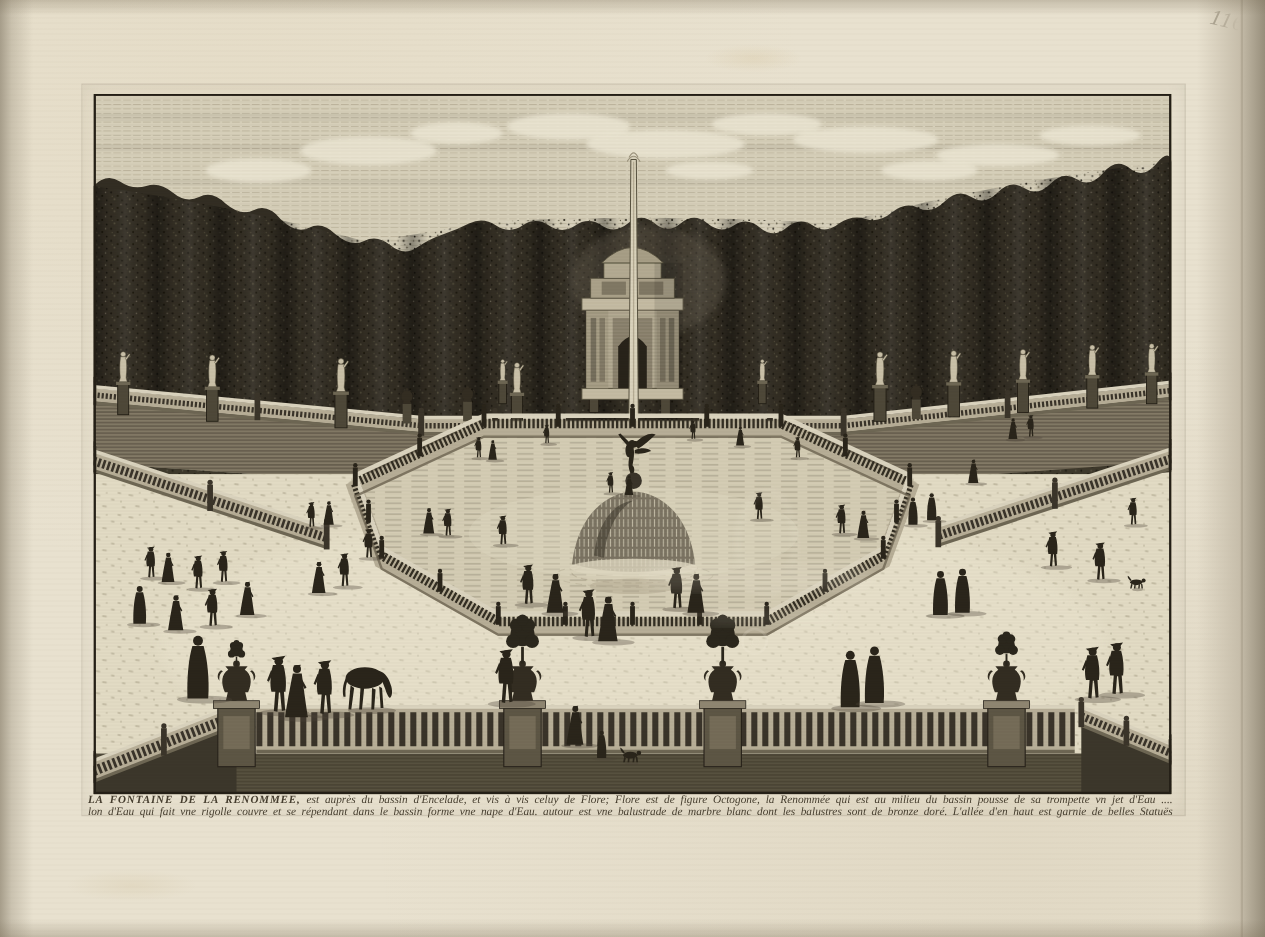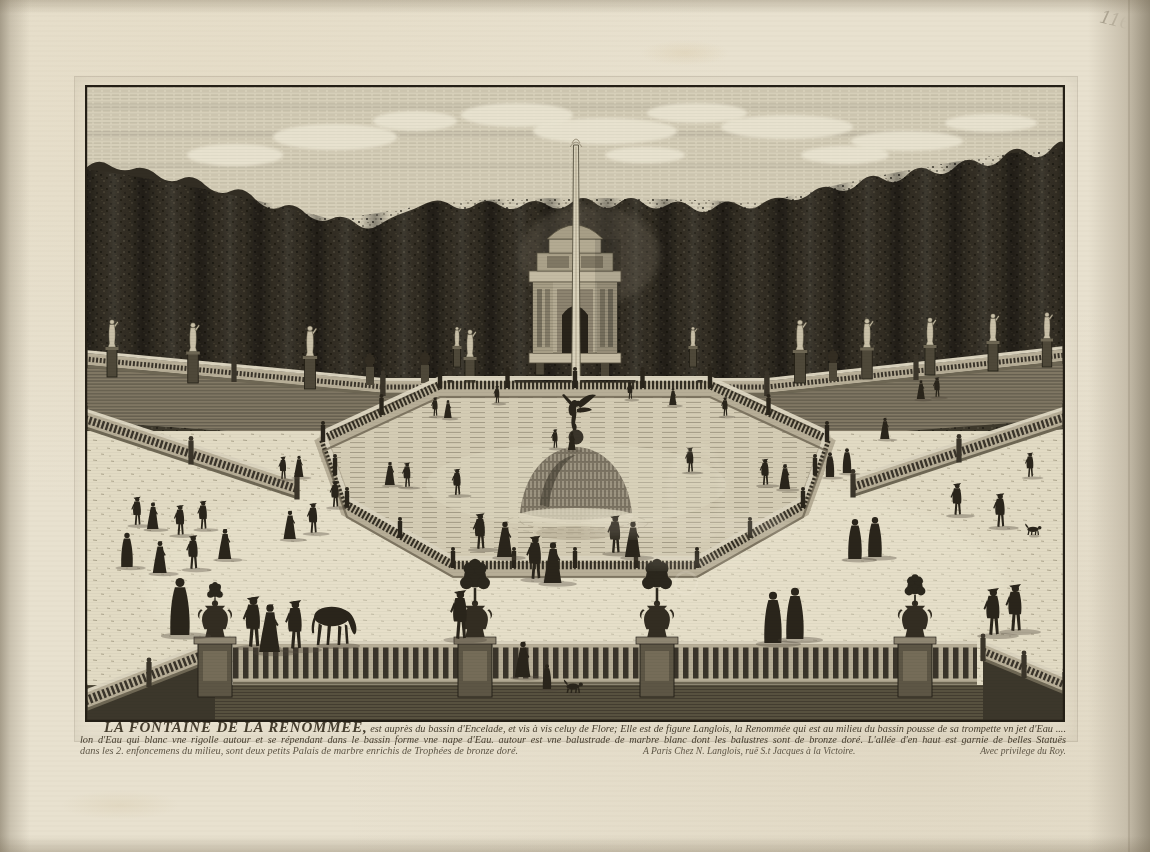--- a/index.html
+++ b/index.html
@@ -20,21 +20,21 @@
     background:linear-gradient(0deg,rgba(120,108,86,0.32),rgba(120,108,86,0));}
   .crease{position:absolute;top:0;bottom:0;width:2px;background:rgba(110,98,78,0.18);pointer-events:none;}
   .platemark{position:absolute;left:74px;top:76px;width:1002px;height:664px;
     border:1px solid rgba(90,80,60,0.18);box-shadow:inset 0 0 18px rgba(110,95,70,0.12);pointer-events:none;}
   .plate{position:absolute;left:85px;top:85px;width:980px;height:637px;background:#e4ddc7;}
   .plate svg{position:absolute;left:0;top:0;}
   .pagenum{position:absolute;left:1100px;top:8px;font-style:italic;font-size:20px;
     color:#958d7b;transform:rotate(14deg);letter-spacing:1px;}
   .caption{position:absolute;left:80px;top:722px;width:986px;color:#453d2e;}
   .cap-line{font-style:italic;font-size:10.3px;line-height:11px;text-align:justify;text-align-last:justify;white-space:normal;}
-  .cap-lead{font-style:italic;font-weight:700;letter-spacing:0.8px;font-size:15px;margin-left:24px;}
+  .cap-lead{font-style:italic;font-weight:700;letter-spacing:0.8px;font-size:10px;}
   .cap-line4{display:flex;justify-content:space-between;align-items:baseline;font-style:italic;
     font-size:10.3px;line-height:11px;opacity:0.85;}
   .cap-line4 .pub{font-size:9.6px;}
   .cap-line4 .priv{font-size:9.6px;}
   .fox{position:absolute;border-radius:50%;pointer-events:none;}
 </style>
 </head>
 <body>
 
 <div class="sheet">
@@ -584,27 +584,22 @@
     </g>
 
     <rect x="0" y="0" width="980" height="637" fill="url(#pLine)" opacity="0.05"></rect>
     <rect x="1" y="1" width="978" height="635" fill="none" stroke="#241f16" stroke-width="2.4"></rect>
   </svg>
   </div>
 
   <div class="pagenum">116</div>
 
   <div class="caption">
-    <div class="cap-line"><span class="cap-lead">LA FONTAINE DE LA RENOMMEE,</span> <span>est auprès du bassin d'Encelade, et vis à vis celuy de Flore; Elle est de figure Langlois, la Renommée qui est au milieu du bassin pousse de sa trompette vn jet d'Eau ....</span></div>
-    <div class="cap-line">lon d'Eau qui blanc vne rigolle autour et se répendant dans le bassin forme vne nape d'Eau. autour est vne balustrade de marbre blanc dont les balustres sont de bronze doré. L'allée d'en haut est garnie de belles Statuës</div>
-    <div class="cap-line4">
-      <span>dans les 2. enfoncemens du milieu, sont deux petits Palais de marbre enrichis de Trophées de bronze doré.</span>
-      <span class="pub">A Paris Chez N. Langlois, ruë S.t Jacques à la Victoire.</span>
-      <span class="priv">Avec privilege du Roy.</span>
-    </div>
+    <div class="cap-line"><span class="cap-lead">LA FONTAINE DE LA RENOMMEE,</span> <span>est auprès du bassin d'Encelade, et vis à vis celuy de Flore; Flore est de figure Octogone, la Renommée qui est au milieu du bassin pousse de sa trompette vn jet d'Eau ....</span></div>
+    <div class="cap-line">lon d'Eau qui fait vne rigolle couvre et se répendant dans le bassin forme vne nape d'Eau. autour est vne balustrade de marbre blanc dont les balustres sont de bronze doré. L'allée d'en haut est garnie de belles Statuës</div>
   </div>
 
   <div class="edge-left"></div>
   <div class="edge-right"></div>
   <div class="edge-top"></div>
   <div class="edge-bottom"></div>
   <div class="crease" style="left:1128px;"></div>
 </div>
 
 </body></html>

